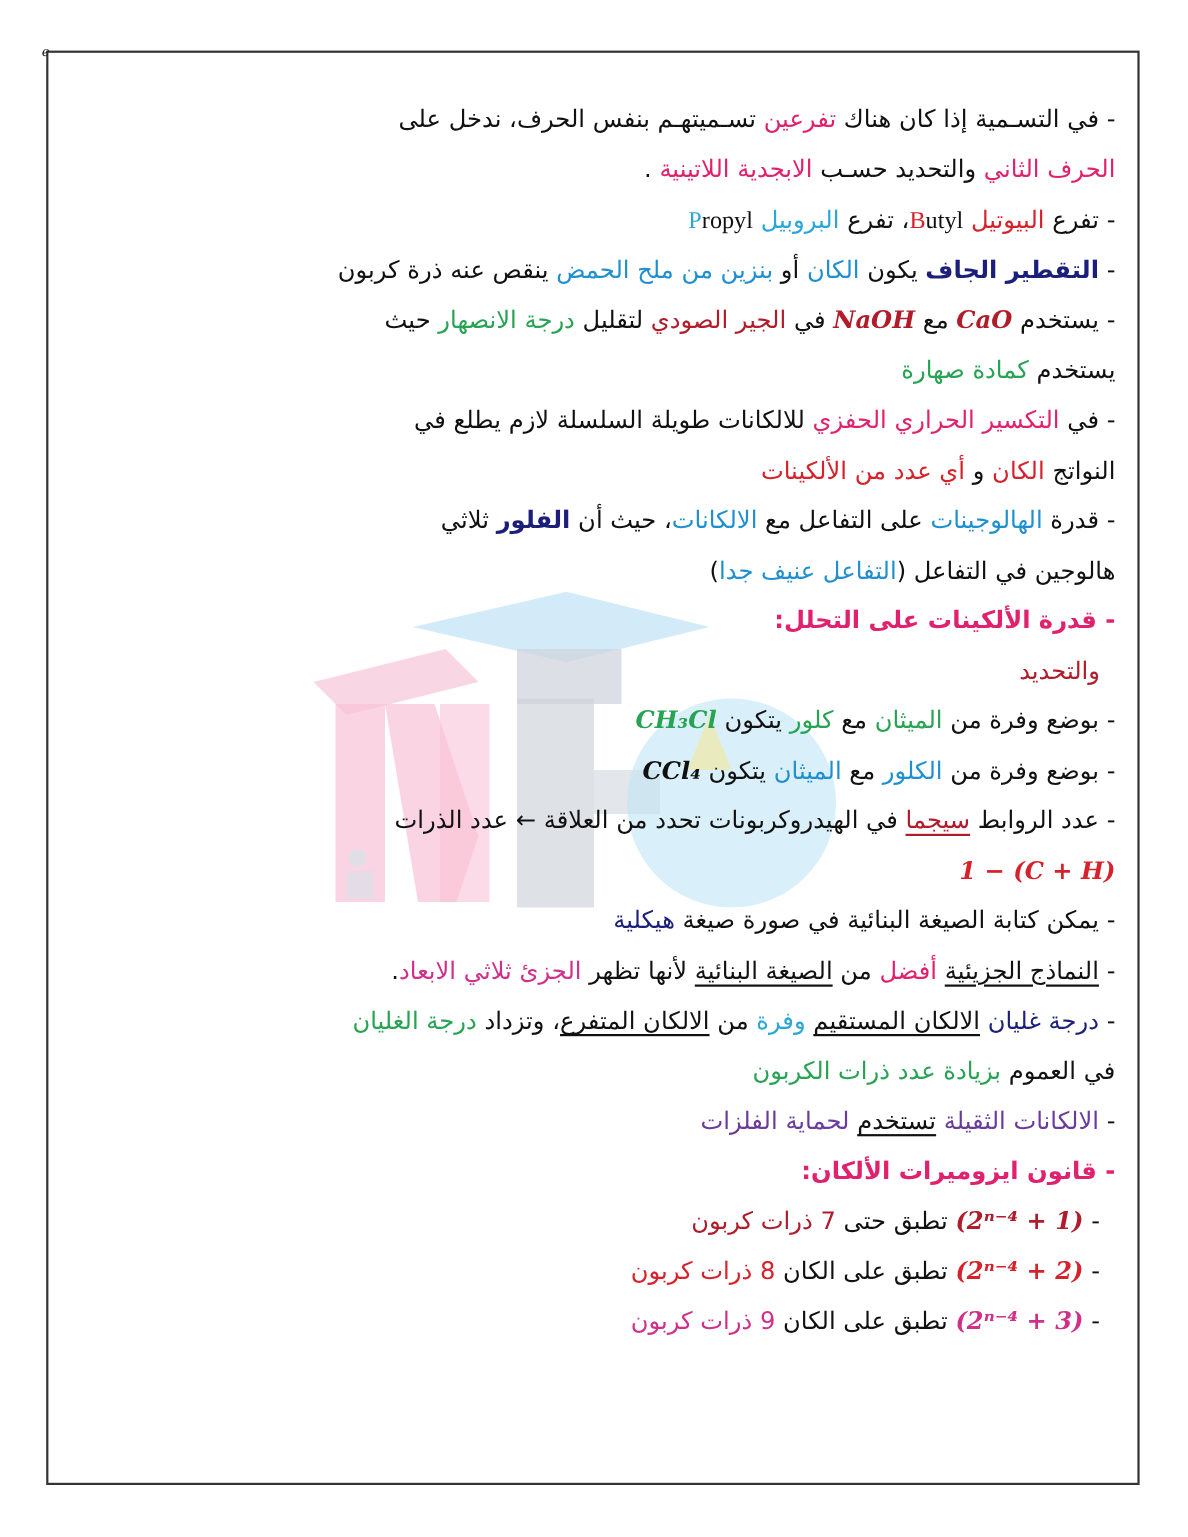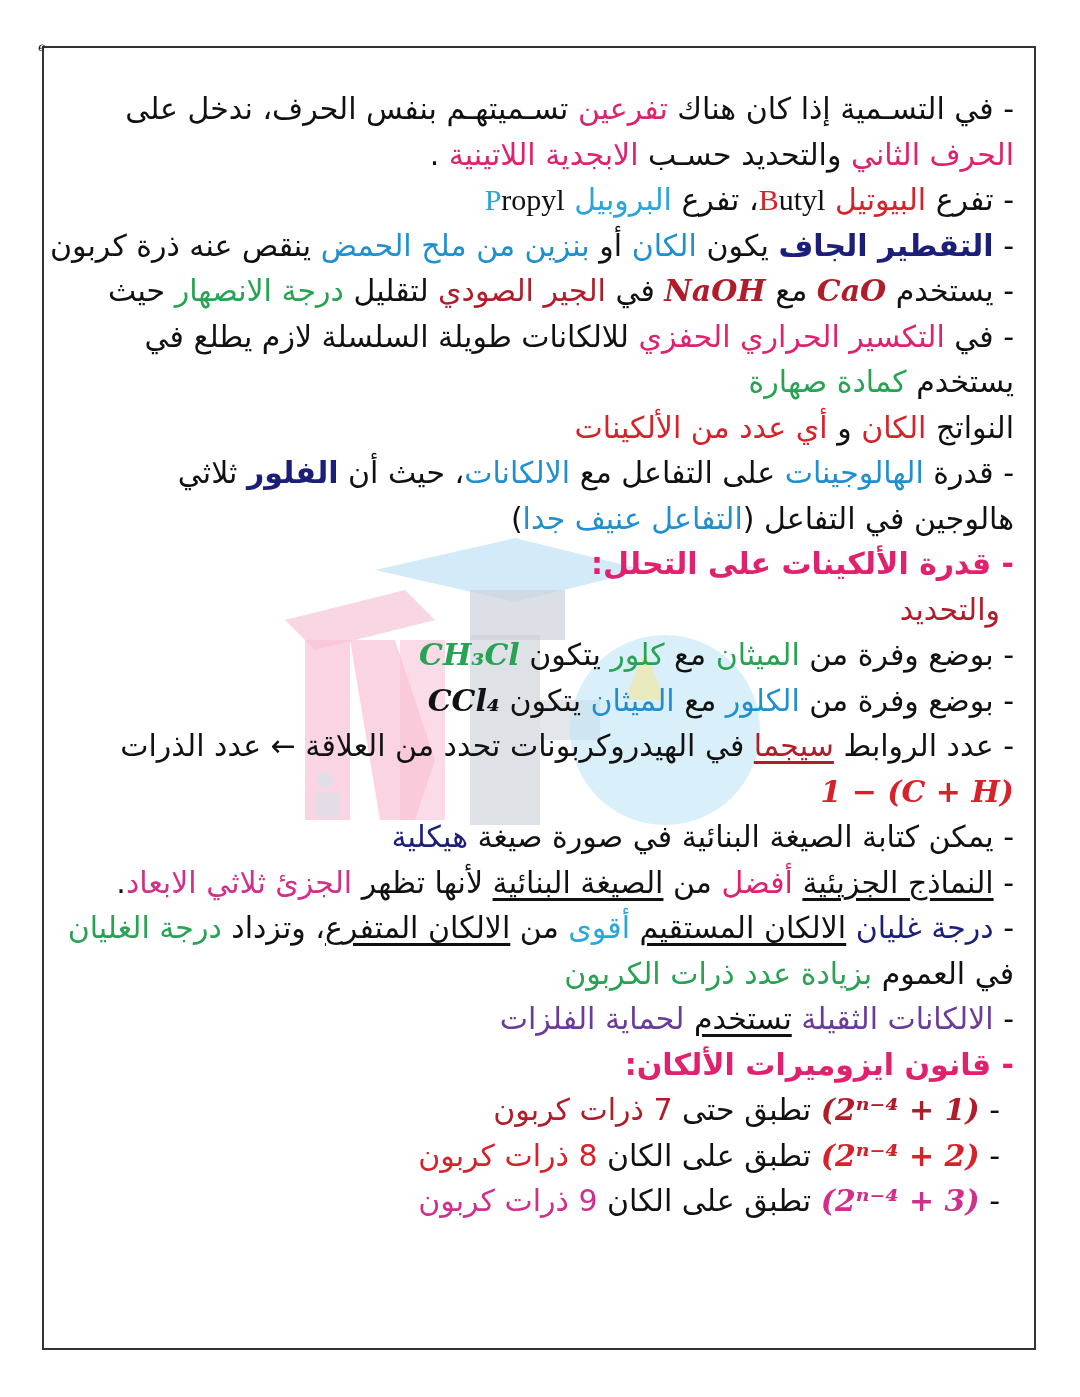--- a/index.html
+++ b/index.html
@@ -37,21 +37,21 @@
     pointer-events: none;
     opacity: 0.9;
   }
   .content {
     position: absolute;
     right: 66px;
     top: 86px;
     width: 950px;
     direction: rtl;
     text-align: right;
-    font-size: 30px;
+    font-size: 22px;
     line-height: 45.5px;
     letter-spacing: 0;
   }
   .line { white-space: nowrap; position: relative; }
   .line.indent { padding-right: 14px; }
   .bold { font-weight: bold; }
   .u { text-decoration: underline; text-underline-offset: 5px; }
   .math { font-family: "DejaVu Serif", serif; font-style: italic; font-weight: bold; }
   .latin { font-family: "Liberation Serif", serif; }
   .c-pink { color: #e0226e; }
@@ -90,33 +90,33 @@
   <circle cx="40" cy="250" r="8" fill="#d6dde6" opacity="0.8"></circle>
   <rect x="30" y="262" width="25" height="25" fill="#d6dde6" opacity="0.7"></rect>
 </svg>
 
 <div class="content" id="content">
     <div class="line"><span class="c-black">- في التسـمية إذا كان هناك </span><span class="c-pink">تفرعين</span><span class="c-black"> تسـميتهـم بنفس الحرف، ندخل على</span></div>
     <div class="line"><span class="c-pink">الحرف الثاني</span><span class="c-black"> والتحديد حسـب </span><span class="c-pink">الابجدية اللاتينية</span><span class="c-black"> .</span></div>
     <div class="line"><span class="c-black">- تفرع </span><span class="c-red">البيوتيل</span><span class="c-black"> </span><span class="c-red latin">B</span><span class="c-black latin">utyl</span><span class="c-black">، تفرع </span><span class="c-sky">البروبيل</span><span class="c-black"> </span><span class="c-sky latin">P</span><span class="c-black latin">ropyl</span></div>
     <div class="line"><span class="c-black">- </span><span class="c-navy bold">التقطير الجاف</span><span class="c-black"> يكون </span><span class="c-blue">الكان</span><span class="c-black"> أو </span><span class="c-blue">بنزين من ملح الحمض</span><span class="c-black"> ينقص عنه ذرة كربون</span></div>
     <div class="line"><span class="c-black">- يستخدم </span><span class="c-darkred math">CaO</span><span class="c-black"> مع </span><span class="c-darkred math">NaOH</span><span class="c-black"> في </span><span class="c-darkred">الجير الصودي</span><span class="c-black"> لتقليل </span><span class="c-green">درجة الانصهار</span><span class="c-black"> حيث</span></div>
+    <div class="line"><span class="c-black">يستخدم </span><span class="c-green">كمادة صهارة</span></div>
     <div class="line"><span class="c-black">- في </span><span class="c-pink">التكسير الحراري الحفزي</span><span class="c-black"> للالكانات طويلة السلسلة لازم يطلع في</span></div>
-    <div class="line"><span class="c-black">يستخدم </span><span class="c-green">كمادة صهارة</span></div>
     <div class="line"><span class="c-black">النواتج </span><span class="c-red">الكان</span><span class="c-black"> و </span><span class="c-red">أي عدد من الألكينات</span></div>
     <div class="line"><span class="c-black">- قدرة </span><span class="c-blue">الهالوجينات</span><span class="c-black"> على التفاعل مع </span><span class="c-blue">الالكانات</span><span class="c-black">، حيث أن </span><span class="c-navy bold">الفلور</span><span class="c-black"> ثلاثي</span></div>
     <div class="line"><span class="c-black">هالوجين في التفاعل (</span><span class="c-blue">التفاعل عنيف جدا</span><span class="c-black">)</span></div>
     <div class="line"><span class="c-pink bold">- قدرة الألكينات على التحلل:</span></div>
     <div class="line indent"><span class="c-darkred">والتحديد</span></div>
     <div class="line"><span class="c-black">- بوضع وفرة من </span><span class="c-green">الميثان</span><span class="c-black"> مع </span><span class="c-green">كلور</span><span class="c-black"> يتكون </span><span class="c-green math">CH₃Cl</span></div>
     <div class="line"><span class="c-black">- بوضع وفرة من </span><span class="c-blue">الكلور</span><span class="c-black"> مع </span><span class="c-blue">الميثان</span><span class="c-black"> يتكون </span><span class="c-black math">CCl₄</span></div>
     <div class="line"><span class="c-black">- عدد الروابط </span><span class="c-darkred u">سيجما</span><span class="c-black"> في الهيدروكربونات تحدد من العلاقة ← عدد الذرات</span></div>
     <div class="line"><span class="c-red math" dir="ltr" style="unicode-bidi: isolate;">1 − (C + H)</span></div>
     <div class="line"><span class="c-black">- يمكن كتابة الصيغة البنائية في صورة صيغة </span><span class="c-navy">هيكلية</span></div>
     <div class="line"><span class="c-black">- </span><span class="c-black u">النماذج الجزيئية</span><span class="c-black"> </span><span class="c-pink">أفضل</span><span class="c-black"> من </span><span class="c-black u">الصيغة البنائية</span><span class="c-black"> لأنها تظهر </span><span class="c-magenta">الجزئ ثلاثي الابعاد</span><span class="c-black">.</span></div>
-    <div class="line"><span class="c-black">- </span><span class="c-navy">درجة غليان</span><span class="c-black"> </span><span class="c-black u">الالكان المستقيم</span><span class="c-black"> </span><span class="c-sky">أقوى</span><span class="c-black"> من </span><span class="c-black u">الالكان المتفرع</span><span class="c-black">، وتزداد </span><span class="c-green">درجة الغليان</span></div>
+    <div class="line"><span class="c-black">- </span><span class="c-navy">درجة غليان</span><span class="c-black"> </span><span class="c-black u">الالكان المستقيم</span><span class="c-black"> </span><span class="c-sky">وفرة</span><span class="c-black"> من </span><span class="c-black u">الالكان المتفرع</span><span class="c-black">، وتزداد </span><span class="c-green">درجة الغليان</span></div>
     <div class="line"><span class="c-black">في العموم </span><span class="c-green">بزيادة عدد ذرات الكربون</span></div>
     <div class="line"><span class="c-black">- </span><span class="c-purple">الالكانات الثقيلة</span><span class="c-black"> </span><span class="c-black u">تستخدم</span><span class="c-black"> </span><span class="c-purple">لحماية الفلزات</span></div>
     <div class="line"><span class="c-pink bold">- قانون ايزوميرات الألكان:</span></div>
     <div class="line indent"><span class="c-black">- </span><span class="c-darkred math" dir="ltr" style="unicode-bidi: isolate;">(2ⁿ⁻⁴ + 1)</span><span class="c-black"> تطبق حتى </span><span class="c-darkred">7 ذرات كربون</span></div>
     <div class="line indent"><span class="c-black">- </span><span class="c-red math" dir="ltr" style="unicode-bidi: isolate; margin-top: 35px;">(2ⁿ⁻⁴ + 2)</span><span class="c-black"> تطبق على الكان </span><span class="c-red">8 ذرات كربون</span></div>
     <div class="line indent"><span class="c-black">- </span><span class="c-magenta math" dir="ltr" style="unicode-bidi: isolate;">(2ⁿ⁻⁴ + 3)</span><span class="c-black"> تطبق على الكان </span><span class="c-magenta">9 ذرات كربون</span></div>
   </div>
 
 </body></html>

